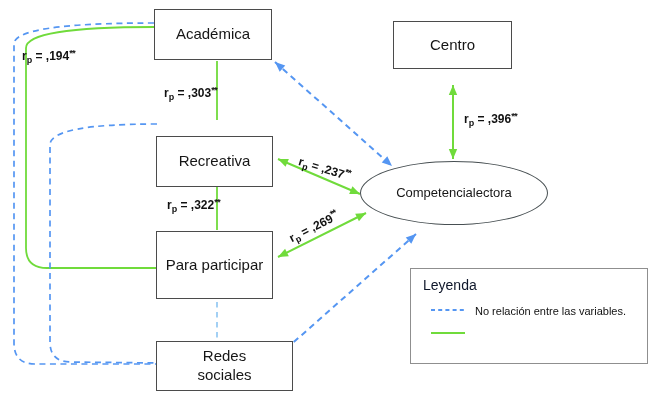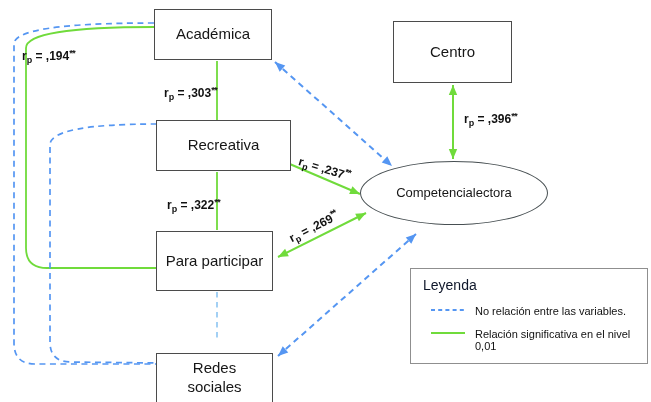--- a/index.html
+++ b/index.html
@@ -69,31 +69,31 @@
       <polygon points="453,85 457.2,95 448.8,95" fill="#70db3b"></polygon>
       <polygon points="392,166 381.7355786900778,162.49548075017216 387.3162349362491,156.21724247322945" fill="#5596f2"></polygon>
       <polygon points="275,62 285.2644213099222,65.50451924982782 279.6837650637509,71.78275752677057" fill="#5596f2"></polygon>
       <polygon points="416,234 411.28978844396374,243.77005154015998 405.72613606657103,237.4767398345846" fill="#5596f2"></polygon>
       <polygon points="278,356 282.71021155603626,346.22994845984 288.27386393342897,352.5232601654154" fill="#5596f2"></polygon>
     </svg>
 
   <div class="box" style="left:154px;top:9px;width:118px;height:51px">
     <span>Académica</span>
   </div>
-  <div class="box" style="left:156px;top:120px;width:135px;height:51px">
+  <div class="box" style="left:156px;top:136px;width:117px;height:51px">
     <span>Recreativa</span>
   </div>
-  <div class="box" style="left:156px;top:231px;width:117px;height:60px">
+  <div class="box" style="left:156px;top:231px;width:117px;height:68px">
     <span>Para participar</span>
   </div>
-  <div class="box" style="left:156px;top:353px;width:117px;height:50px">
+  <div class="box" style="left:156px;top:341px;width:137px;height:50px">
     <span>Redes</span>
     <span>sociales</span>
   </div>
-  <div class="box" style="left:393px;top:21px;width:119px;height:62px">
+  <div class="box" style="left:393px;top:21px;width:119px;height:48px">
     <span>Centro</span>
   </div>
   <div class="ellipse" style="left:360px;top:161px;width:188px;height:64px">
     <span>Competencia</span>
     <span>lectora</span>
   </div>
 
   <div class="corr" style="left:22px;top:47px">
     <span>r</span><sub>p</sub><span> = ,194</span><sup>**</sup>
   </div>
@@ -119,18 +119,17 @@
       <div class="legend-row">
         <svg class="swatch" width="36" height="10">
           <line x1="1" y1="5" x2="35" y2="5" stroke-width="1.8" stroke-dasharray="4,3.2" stroke="#5596f2"></line>
         </svg>
         <span class="legend-label">No relación entre las variables.</span>
       </div>
       <div class="legend-row">
         <svg class="swatch" width="36" height="10">
           <line x1="1" y1="5" x2="35" y2="5" stroke-width="2" stroke="#70db3b"></line>
         </svg>
-        <span class="legend-label">Relación significativa en el nivel 0,01</span>
       </div>
     </div>
   </div>
 
 </div>
 
 </body></html>

